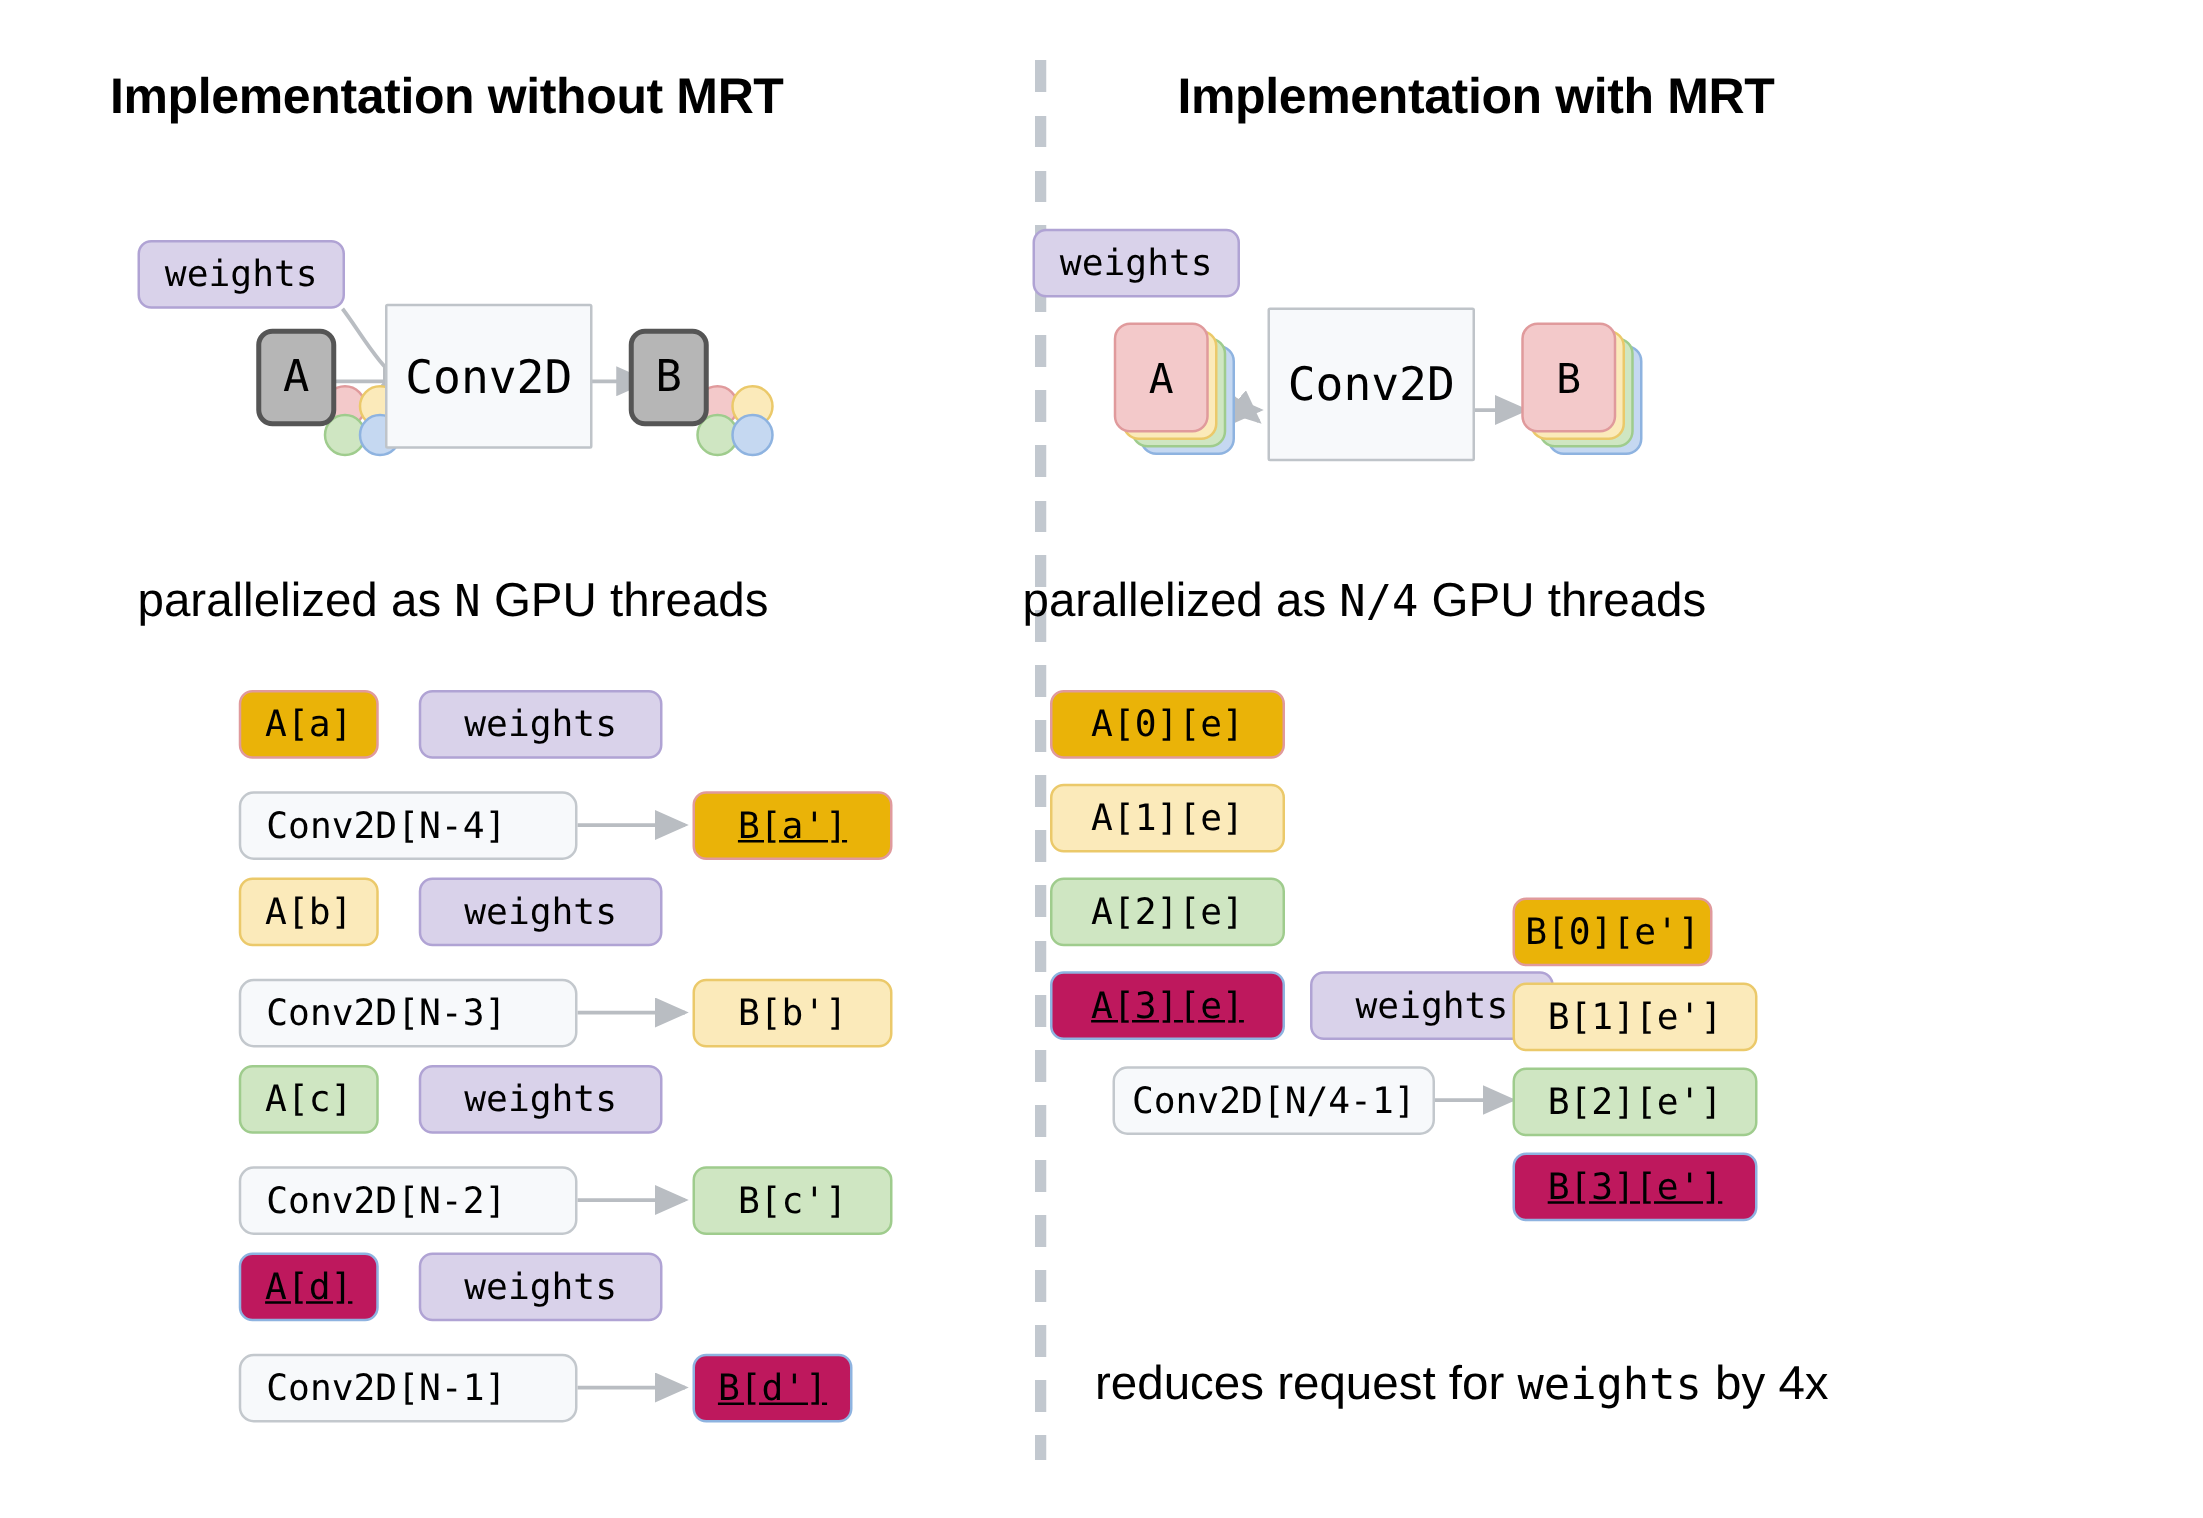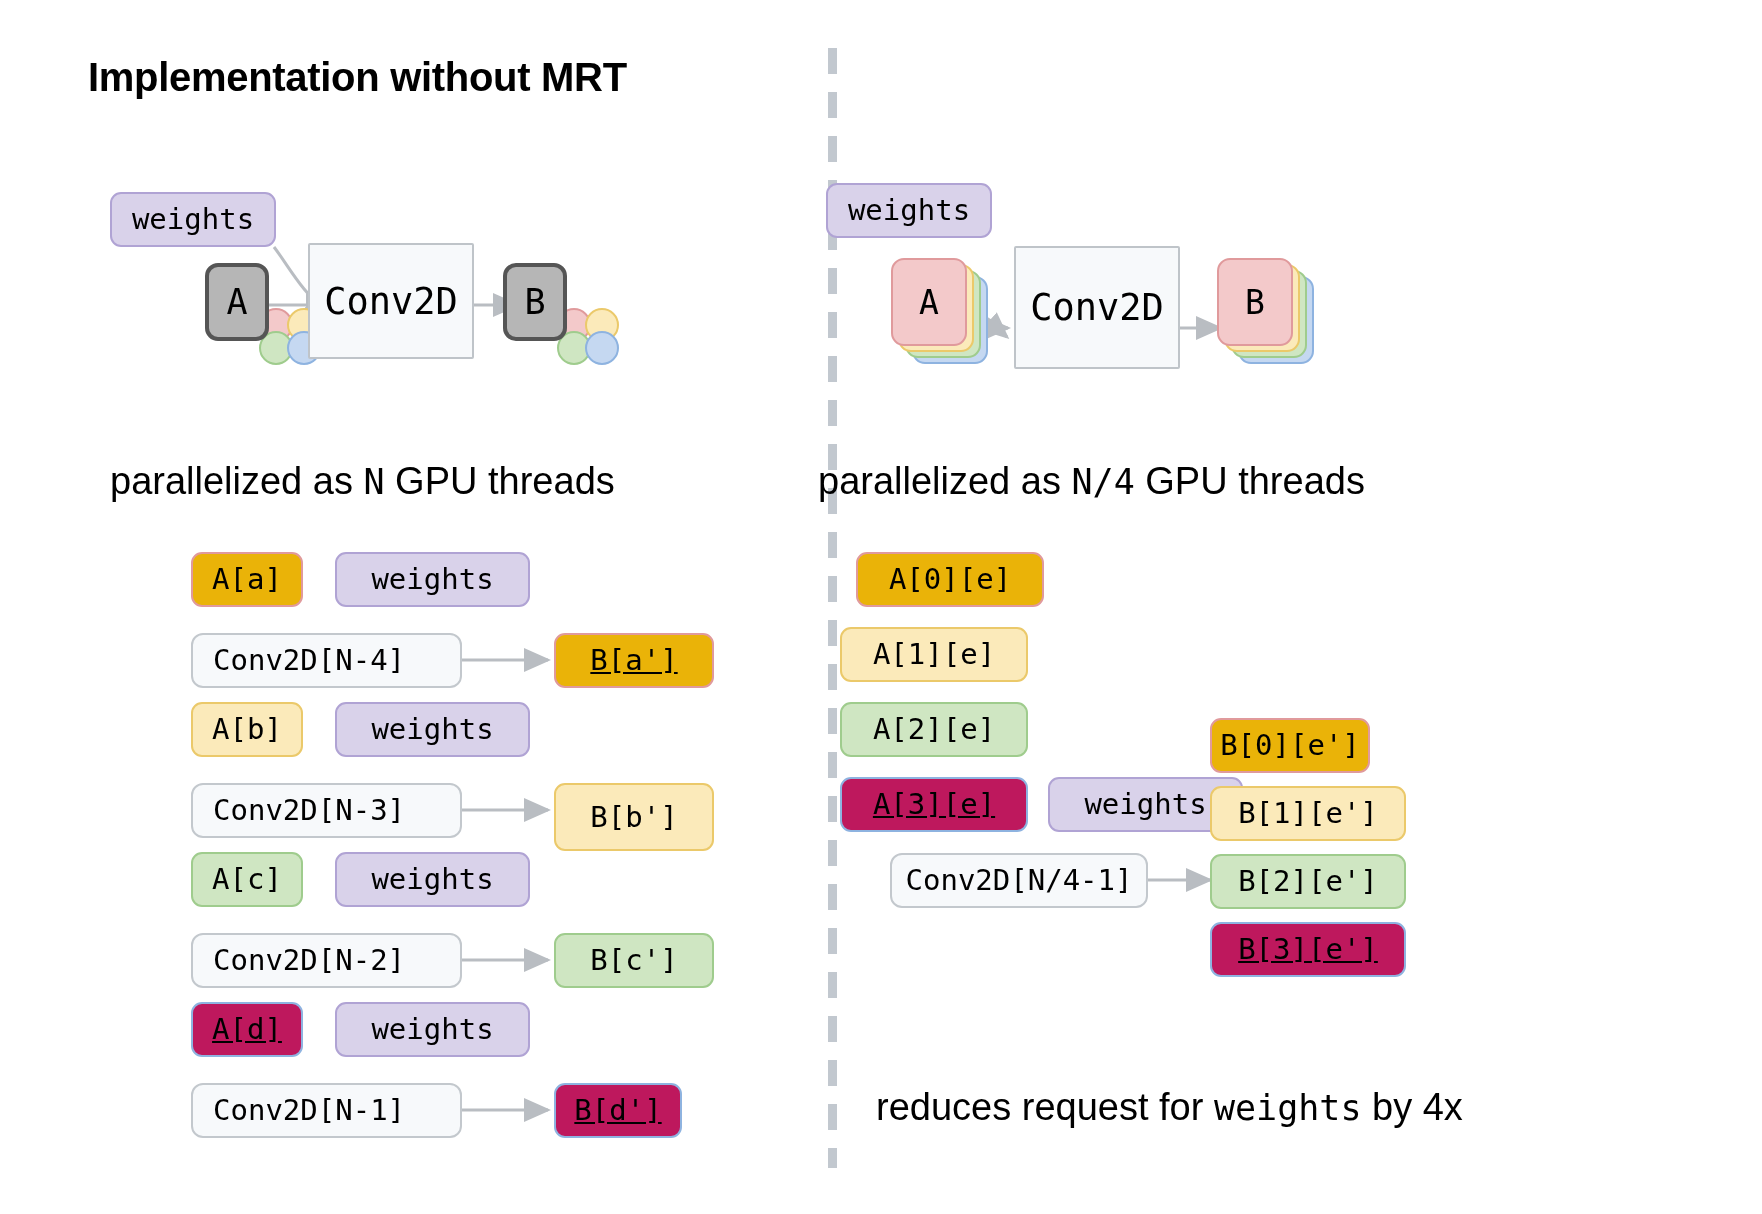--- a/index.html
+++ b/index.html
@@ -174,41 +174,42 @@
       <div class="box c-red" style="left:191px; top:552px; width:112px; height:55px;">A[a]</div>
       <div class="box c-purple" style="left:335px; top:552px; width:195px; height:55px;">weights</div>
       <div class="box c-white sharp" style="left:191px; top:633px; width:271px; height:55px; justify-content:flex-start; padding-left:20px;">Conv2D[N-4]</div>
       <div class="box c-red" style="left:554px; top:633px; width:160px; height:55px;text-decoration:underline;">B[a']</div>
     </div>
 
     <div>
       <div class="box c-yellow" style="left:191px; top:702px; width:112px; height:55px;">A[b]</div>
       <div class="box c-purple" style="left:335px; top:702px; width:195px; height:55px;">weights</div>
       <div class="box c-white sharp" style="left:191px; top:783px; width:271px; height:55px; justify-content:flex-start; padding-left:20px;">Conv2D[N-3]</div>
-      <div class="box c-yellow" style="left:554px; top:783px; width:160px; height:68px;">B[b']</div>
+      <div class="box c-yellow" style="left:554px; top:783px; width:160px; height:55px;">B[b']</div>
     </div>
 
     <div>
       <div class="box c-green" style="left:191px; top:852px; width:112px; height:55px;">A[c]</div>
       <div class="box c-purple" style="left:335px; top:852px; width:195px; height:55px;">weights</div>
       <div class="box c-white sharp" style="left:191px; top:933px; width:271px; height:55px; justify-content:flex-start; padding-left:20px;">Conv2D[N-2]</div>
       <div class="box c-green" style="left:554px; top:933px; width:160px; height:55px;">B[c']</div>
     </div>
 
     <div>
       <div class="box c-blue" style="left:191px; top:1002px; width:112px; height:55px;">A[d]</div>
       <div class="box c-purple" style="left:335px; top:1002px; width:195px; height:55px;">weights</div>
       <div class="box c-white sharp" style="left:191px; top:1083px; width:271px; height:55px; justify-content:flex-start; padding-left:20px;">Conv2D[N-1]</div>
       <div class="box c-blue" style="left:554px; top:1083px; width:128px; height:55px;">B[d']</div>
     </div>
   </div>
 </div>
 
 <div class="panel" id="panel-right">
 
+  <div class="heading" style="left:110px; top:55px;">Implementation with MRT</div>
 
   <div>
 
     <svg class="ovl">
       <defs>
         <marker id="arrR" markerWidth="9" markerHeight="8" refX="8" refY="4" orient="auto">
           <path d="M0,0 L9,4 L0,8 Z" fill="#b9bdc2"></path>
         </marker>
       </defs>
       <path d="M124,290 C 142,303 152,317 175,337" stroke="#b9bdc2" stroke-width="3" fill="none" marker-end="url(#arrR)"></path>
@@ -234,21 +235,21 @@
   <div class="caption" style="left:-14px; top:460px;">
     <span>parallelized as </span><span class="mono">N/4</span><span> GPU threads</span>
   </div>
 
   <div>
 
     <svg class="ovl">
       <line x1="316" y1="880" x2="378" y2="880" stroke="#b9bdc2" stroke-width="3" marker-end="url(#arrR)"></line>
     </svg>
 
-    <div class="box c-red" style="left:24px; top:552px; width:188px; height:55px;">A[0][e]</div>
+    <div class="box c-red" style="left:8px; top:552px; width:188px; height:55px;">A[0][e]</div>
     <div class="box c-yellow" style="left:8px; top:627px; width:188px; height:55px;">A[1][e]</div>
     <div class="box c-green" style="left:8px; top:702px; width:188px; height:55px;">A[2][e]</div>
     <div class="box c-blue" style="left:8px; top:777px; width:188px; height:55px;">A[3][e]</div>
 
     <div class="box c-purple" style="left:216px; top:777px; width:195px; height:55px;">weights</div>
 
     <div class="box c-white sharp" style="left:58px; top:853px; width:258px; height:55px;">Conv2D[N/4-1]</div>
 
     <div class="box c-red" style="left:378px; top:718px; width:160px; height:55px;text-align:right;">B[0][e']</div>
     <div class="box c-yellow" style="left:378px; top:786px; width:196px; height:55px;">B[1][e']</div>

